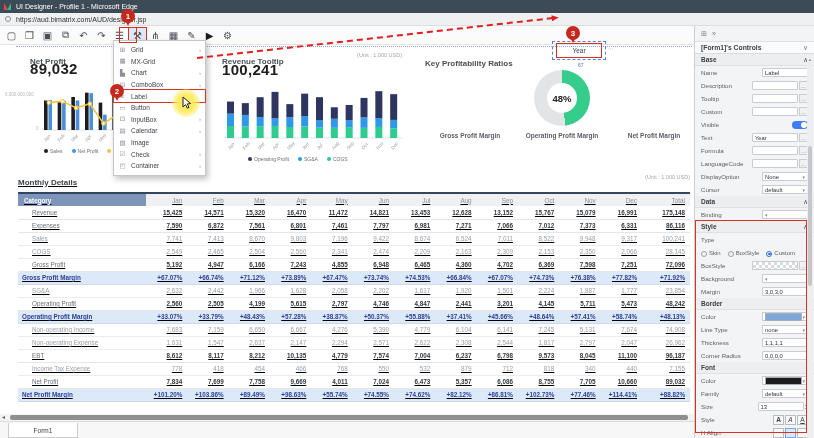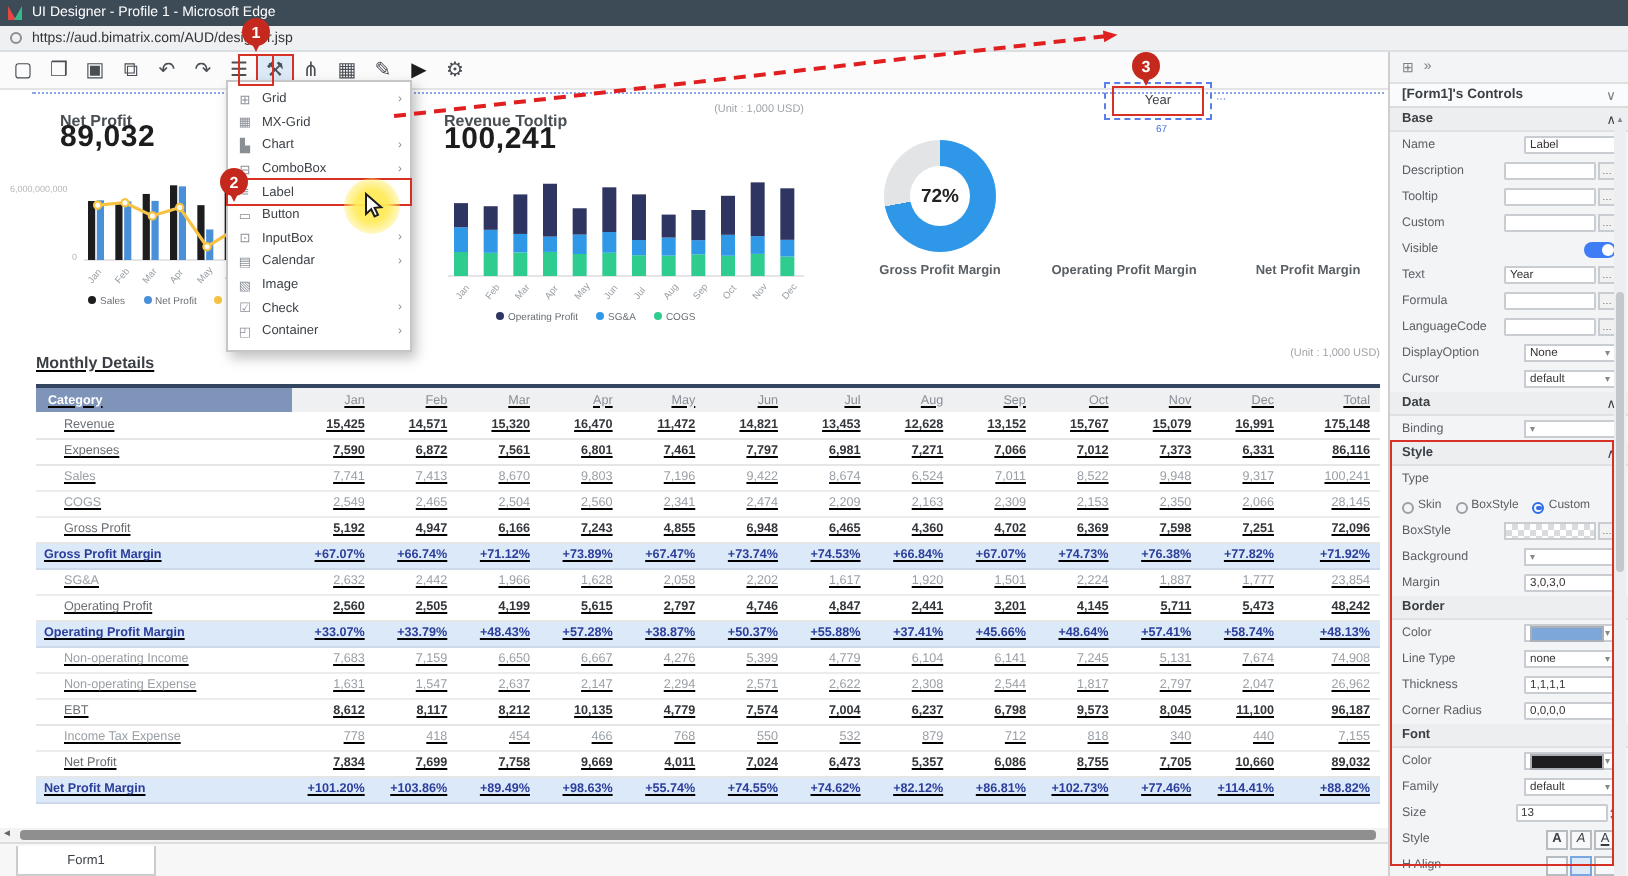--- a/index.html
+++ b/index.html
@@ -267,20 +267,21 @@
         <rect x="166.16666666666669" y="31.915294117647065" width="7" height="8.36235294117647" fill="#2f99e8"></rect>
         <rect x="166.16666666666669" y="6.160000000000007" width="7" height="25.755294117647058" fill="#2e3560"></rect>
         <text x="169.16666666666669" y="62" font-size="4.8" fill="#9aa0a6" transform="rotate(-50 169.16666666666669 62)">Dec</text>
       </svg></div>
   <div class="abs legend" id="rev-legend" style="left:248px;top:156px;">
       <span><i class="dot" style="background: rgb(46, 53, 96);"></i>Operating Profit</span>
       <span><i class="dot" style="background: rgb(47, 153, 232);"></i>SG&amp;A</span>
       <span><i class="dot" style="background: rgb(46, 204, 143);"></i>COGS</span>
     </div>
 
+  <div class="abs" style="left:425px;top:52px;"><span class="card-title">Key Profitability Ratios</span></div>
   <div id="donuts"></div>
 
   <div class="selrect" style="left:552px;top:41px;width:54px;height:19px;"></div>
   <div class="abs" style="left:557px;top:44px;width:44px;height:13px;z-index:31;font-size:6.5px;color:#3a3f44;display:flex;align-items:center;justify-content:center;">Year</div>
   <div class="redbox" style="left:556px;top:43px;width:46px;height:15px;"></div>
   <div class="dim" style="left:578px;top:62px;">67</div>
   <div class="dim" style="left:608px;top:46px;transform:rotate(90deg);">⋮</div>
 
   <div class="abs" id="mdetails">
     <span class="ttl">Monthly Details</span>
@@ -850,19 +851,19 @@
   <div class="redbox" style="left:695px;top:220px;width:112px;height:213px;"></div>
 
   <div class="abs" id="hscroll">
     <span class="larr">◄</span>
       <span class="thumb"></span>
   </div>
   <div class="abs" id="tabstrip">
     <div id="formtab">Form1</div>
   </div>
 
-<div class="donut abs" style="left: 442px; top: 70px; background: conic-gradient(rgb(47, 151, 232) 0deg, rgb(47, 151, 232) 72%, rgb(226, 228, 230) 72%, rgb(226, 228, 230) 100%);">
-      <div class="hole">72%</div>
+    <div class="donut-label abs" style="left: 428px; top: 132px; width: 84px;">Gross Profit Margin</div>
+    <div class="donut abs" style="left: 534px; top: 70px; background: conic-gradient(rgb(53, 204, 140) 0deg, rgb(53, 204, 140) 48%, rgb(226, 228, 230) 48%, rgb(226, 228, 230) 100%);">
+      <div class="hole">48%</div>
     </div>
-    <div class="donut-label abs" style="left: 428px; top: 132px; width: 84px;">Gross Profit Margin</div>
     <div class="donut-label abs" style="left: 520px; top: 132px; width: 84px;">Operating Profit Margin</div>
     <div class="donut-label abs" style="left: 622px; top: 132px; width: 64px;">Net Profit Margin</div>
   </div>
 
 </body></html>

